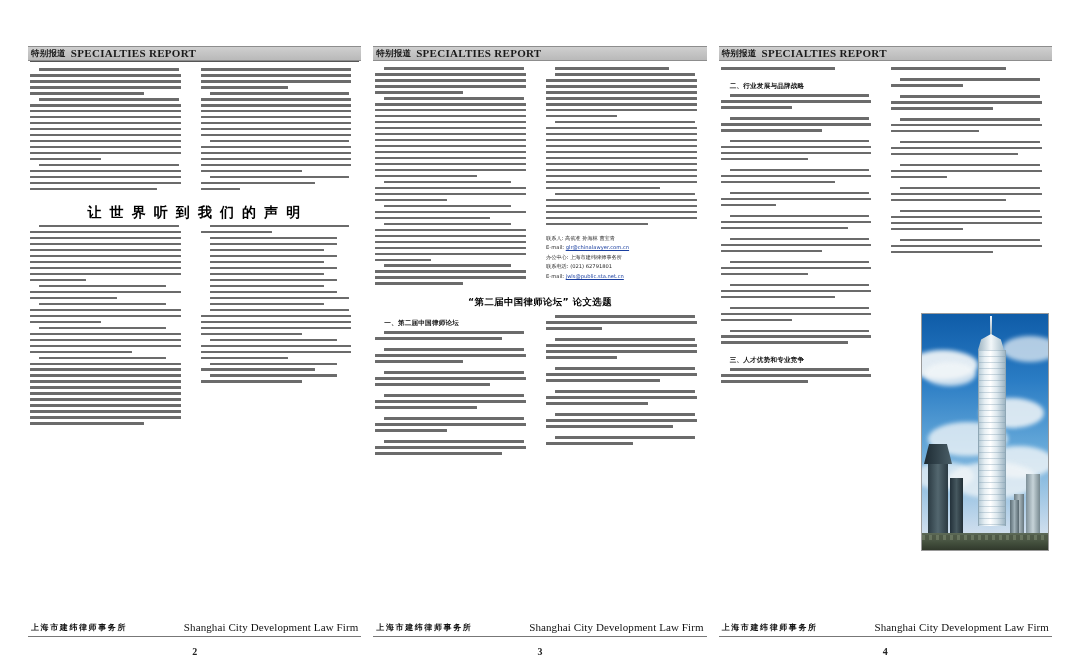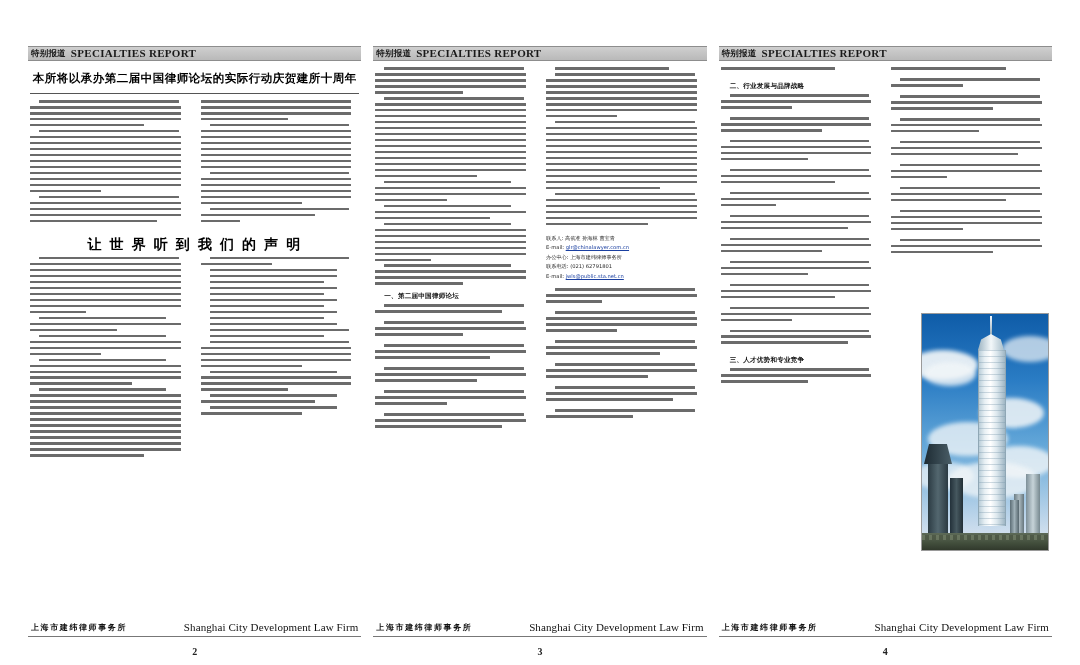--- a/index.html
+++ b/index.html
@@ -4,21 +4,21 @@
 <style>
   html,body{margin:0;padding:0;}
   body{
     width:1080px;height:665px;
     background:#ffffff;
     font-family:"DejaVu Sans","Liberation Sans",sans-serif;
     overflow:hidden;
   }
   .spread{
     position:relative;width:1080px;height:665px;
-    display:flex;justify-content:center;
+    display:flex;justify-content:flex-end;
     padding:0;box-sizing:border-box;
   }
   .page{
     position:relative;
     width:340px;height:665px;
     box-sizing:border-box;
     display:flex;flex-direction:column;
   }
   .page-2{margin-left:28px;}
   .page-3{margin-left:12px;}
@@ -232,21 +232,20 @@
 <div class="spread">
 
   <div class="page page-2">
     <div class="page-body">
 
       <div class="masthead">
         <span class="mh-cn">特别报道</span>
         <span class="mh-en">SPECIALTIES REPORT</span>
       </div>
 
-      <div class="headline">本所将以承办第二届中国律师论坛的实际行动庆贺建所十周年</div>
       <div class="rule-under"></div>
 
       <div class="cols">
         <div class="col">
           <div class="ln i w88"></div>
             <div class="ln w95"></div>
             <div class="ln w95"></div>
           <div class="ln w95"></div>
             <div class="ln w72"></div>
           <div class="ln i w88"></div>
@@ -468,20 +467,21 @@
               <span>(021) 62791801</span>
             </div>
             <div>
               <span>E-mail:</span>
               <span class="lnk">jwls@public.sta.net.cn</span>
             </div>
           </div>
         </div>
       </div>
 
+      <div class="mid-head">“第二届中国律师论坛” 论文选题</div>
 
       <div class="cols">
         <div class="col">
           <div class="sec-head">一、第二届中国律师论坛</div>
           <div class="ln i w88"></div>
             <div class="ln w80"></div>
           <div class="gap"></div>
           <div class="ln i w88"></div>
             <div class="ln w95"></div>
             <div class="ln w55"></div>

